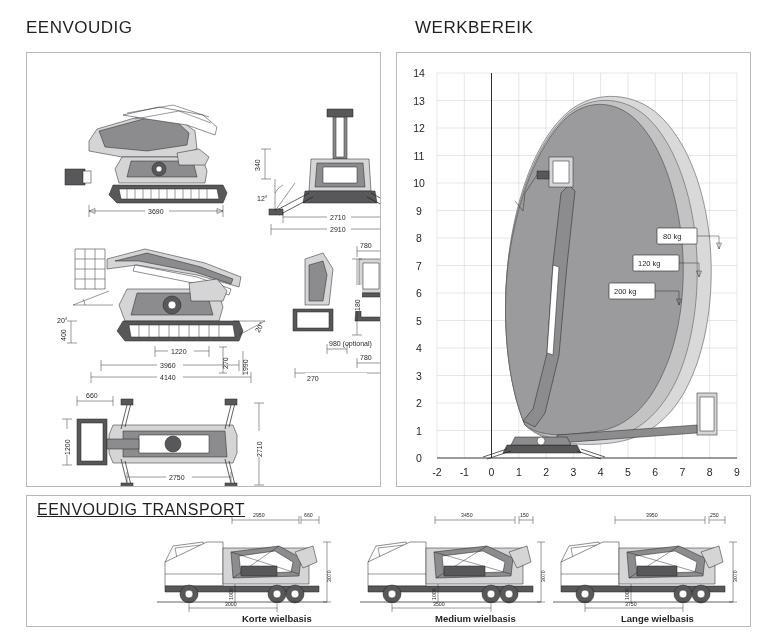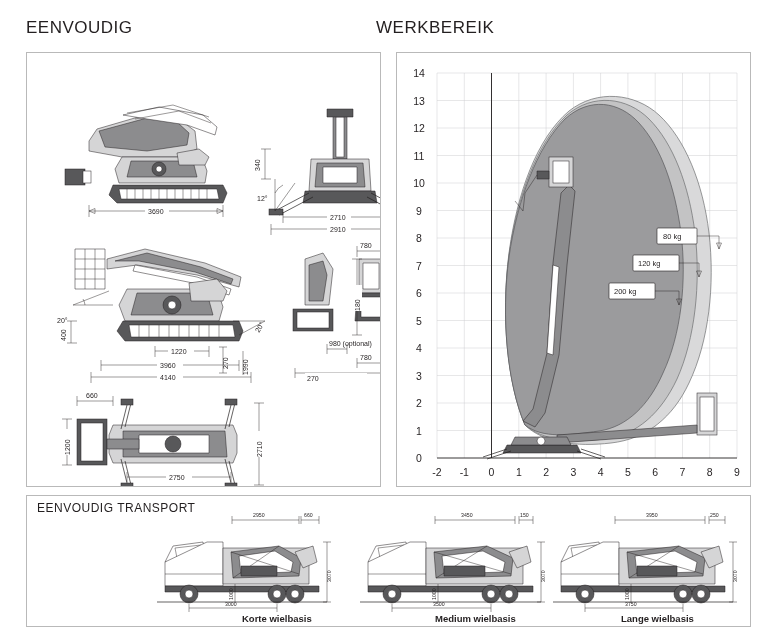--- a/index.html
+++ b/index.html
@@ -12,21 +12,21 @@
     position: relative;
     overflow: hidden;
   }
   .section-title {
     font-size: 17px;
     letter-spacing: .5px;
     color: #231f20;
     font-weight: 400;
   }
   #title-afmetingen { position:absolute; left:26px; top:18px; }
-  #title-werkbereik { position:absolute; left:376px; top:18px; }
+  #title-werkbereik { position:absolute; left:415px; top:18px; }
 
   .panel-border { position:absolute; border:1px solid #b9b9b9; background:#fff; }
 
   #panel-afm { left:26px; top:52px; width:355px; height:435px; }
   #panel-wb  { left:396px; top:52px; width:355px; height:435px; }
   #panel-tr  { left:26px; top:495px; width:725px; height:132px; }
 
   svg { display:block; }
   .ln  { stroke:#231f20; stroke-width:.7; fill:none; }
   .lnt { stroke:#231f20; stroke-width:.45; fill:none; }
@@ -396,21 +396,21 @@
       <text class="axtext" x="230.9" y="423" text-anchor="middle">5</text>
       <text class="axtext" x="258.2" y="423" text-anchor="middle">6</text>
       <text class="axtext" x="285.5" y="423" text-anchor="middle">7</text>
       <text class="axtext" x="312.7" y="423" text-anchor="middle">8</text>
       <text class="axtext" x="340" y="423" text-anchor="middle">9</text>
     </g>
   </svg>
 </div>
 
 <div class="panel-border" id="panel-tr">
-  <div class="section-title" id="title-transport-inner" style="position:absolute;left:10px;top:5px;font-size:12px;">EENVOUDIG TRANSPORT</div>
+  <div class="section-title" id="title-transport-inner" style="position:absolute;left:10px;top:5px;font-size:16px;text-decoration:underline;">EENVOUDIG TRANSPORT</div>
 
   <svg width="723" height="130" viewBox="0 0 723 130">
 
     <g>
 
       <path class="dim" d="M205 24 L272 24"></path>
       <path class="dim" d="M205 20 L205 28 M272 20 L272 28"></path>
       <text class="dimtext5" x="226" y="21">2950</text>
       <path class="dim" d="M274 24 L292 24"></path>
       <path class="dim" d="M274 20 L274 28 M292 20 L292 28"></path>

